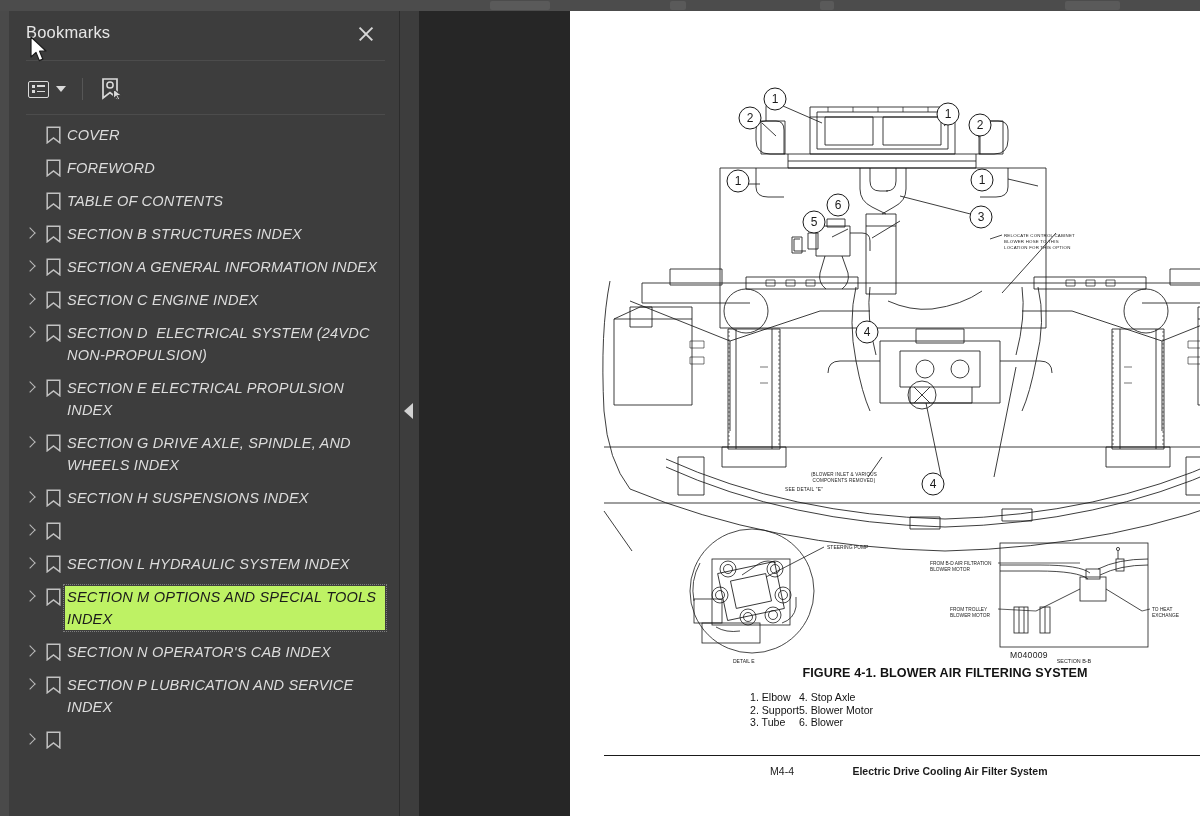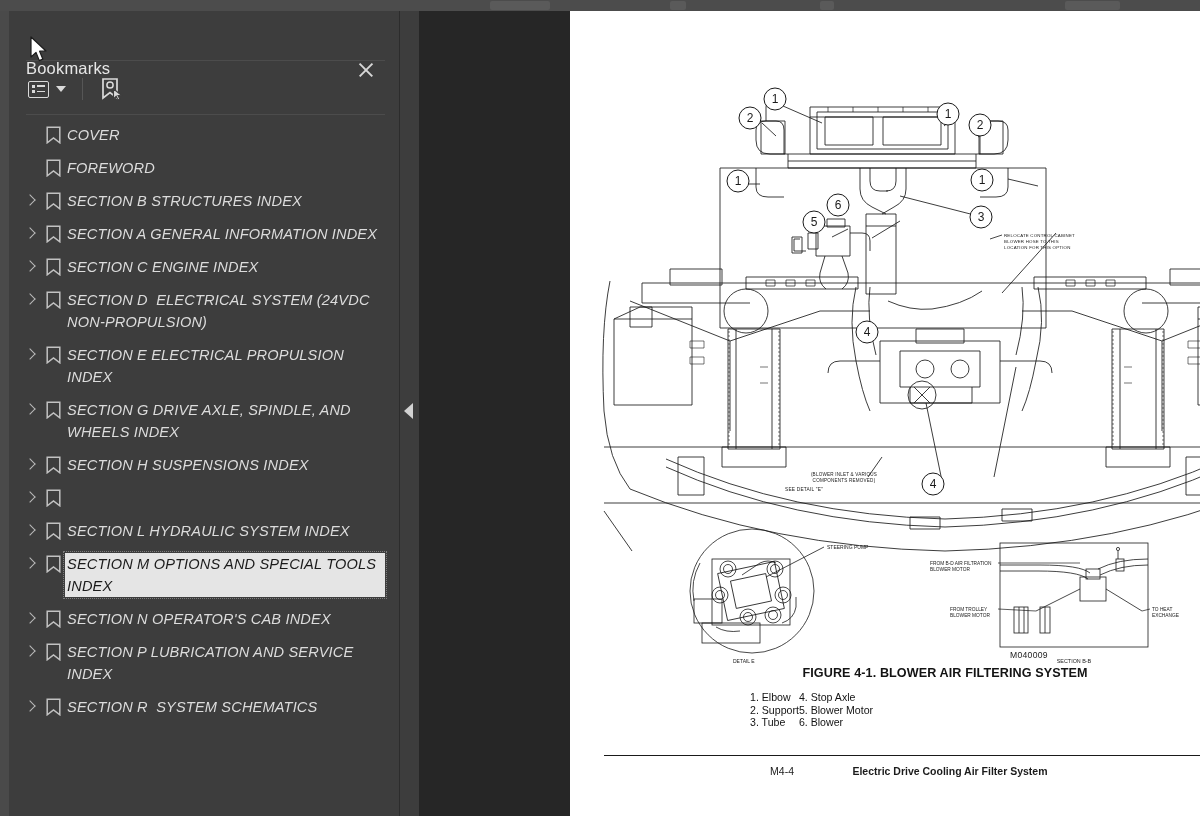--- a/index.html
+++ b/index.html
@@ -29,21 +29,21 @@
     position: absolute; left: 0; top: 11px; width: 400px; height: 805px;
     background: #3d3d3d;
     border-right: 1px solid #2c2c2c;
   }
   .sb-edge-left {
     position: absolute; left: 0; top: 0; width: 9px; height: 805px; background: #4a4a4a;
   }
   .sb-inner { position: absolute; left: 9px; top: 0; right: 0; bottom: 0; }
 
   .panel-title-row {
-    position: relative; height: 48px; margin-top: 36px;
+    position: relative; height: 48px;
   }
   .panel-title {
     position: absolute; left: 17px; top: 12px;
     font-size: 16.5px; color: #e6e6e6; letter-spacing: .2px;
   }
   .close-x {
     position: absolute; right: 20px; top: 10px;
     width: 26px; height: 26px; cursor: pointer;
   }
   .close-x::before, .close-x::after {
@@ -98,21 +98,21 @@
     border-right: 1.8px solid #b9b9b9; border-top: 1.8px solid #b9b9b9;
     transform: rotate(45deg);
   }
   .bm-ico { flex: 0 0 26px; width: 26px; height: 22px; position: relative; }
   .bm-ico svg { position: absolute; left: 5px; top: 2px; }
   .bm-label {
     font-size: 14.6px; color: #dcdcdc; line-height: 22px; letter-spacing: .15px;
     white-space: pre-wrap;
   }
   .bm-row.selected .bm-label {
-    background: #e5e5e5; color: #1b1b1b;
+    background: #bef264; color: #1b1b1b;
     outline: 1px dotted #7d7d7d; outline-offset: 1px;
     display: inline-block; padding: 0 2px; margin-left: -2px;
   }
   .bm-row.selected { }
 
   
   .collapse-strip {
     position: absolute; left: 400px; top: 11px; width: 19px; height: 805px;
     background: #3d3d3d;
   }
@@ -228,20 +228,29 @@
           <div class="bm-row">
             <div class="bm-arrow"></div>
             <div class="bm-ico">
               <svg width="15" height="18" viewBox="0 0 15 18">
                 <path d="M1.2 1.2 H13.8 V16.8 L7.5 12 L1.2 16.8 Z" fill="none" stroke="#c2c2c2" stroke-width="1.5"></path>
               </svg>
             </div>
             <div class="bm-label">FOREWORD</div>
           </div>
           <div class="bm-row">
+            <div class="bm-arrow"></div>
+            <div class="bm-ico">
+              <svg width="15" height="18" viewBox="0 0 15 18">
+                <path d="M1.2 1.2 H13.8 V16.8 L7.5 12 L1.2 16.8 Z" fill="none" stroke="#c2c2c2" stroke-width="1.5"></path>
+              </svg>
+            </div>
+            <div class="bm-label">TABLE OF CONTENTS</div>
+          </div>
+          <div class="bm-row">
             <div class="bm-arrow has"></div>
             <div class="bm-ico">
               <svg width="15" height="18" viewBox="0 0 15 18">
                 <path d="M1.2 1.2 H13.8 V16.8 L7.5 12 L1.2 16.8 Z" fill="none" stroke="#c2c2c2" stroke-width="1.5"></path>
               </svg>
             </div>
             <div class="bm-label">SECTION B STRUCTURES INDEX</div>
           </div>
           <div class="bm-row">
             <div class="bm-arrow has"></div>
@@ -341,21 +350,20 @@
             </div>
             <div class="bm-label">SECTION P LUBRICATION AND SERVICE INDEX</div>
           </div>
           <div class="bm-row">
             <div class="bm-arrow has"></div>
             <div class="bm-ico">
               <svg width="15" height="18" viewBox="0 0 15 18">
                 <path d="M1.2 1.2 H13.8 V16.8 L7.5 12 L1.2 16.8 Z" fill="none" stroke="#c2c2c2" stroke-width="1.5"></path>
               </svg>
             </div>
-            <div class="bm-label">SECTION R  SYSTEM SCHEMATICS</div>
           </div>
         </div>
     </div>
   </div>
 
   <div class="collapse-strip"></div>
   <div class="collapse-tri"></div>
 
   <div class="viewer">
     <div class="page">

